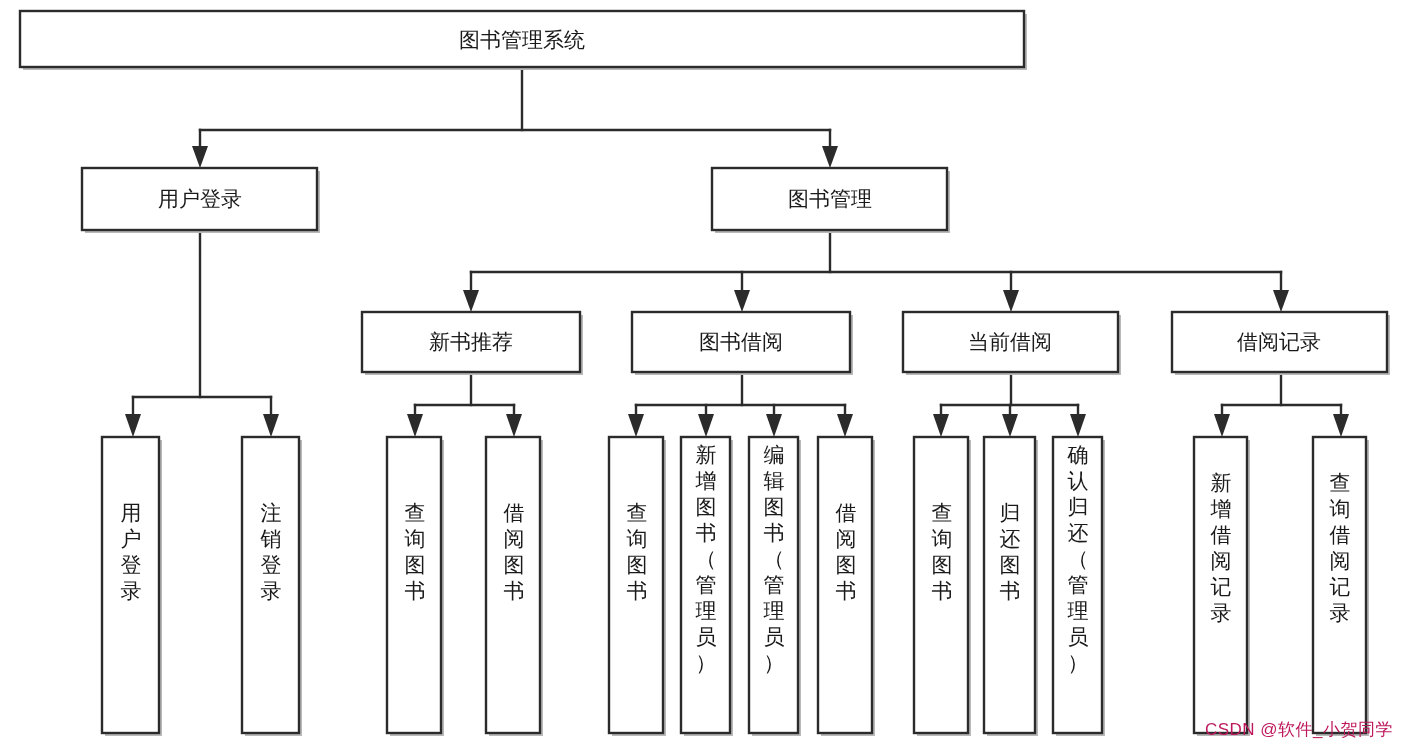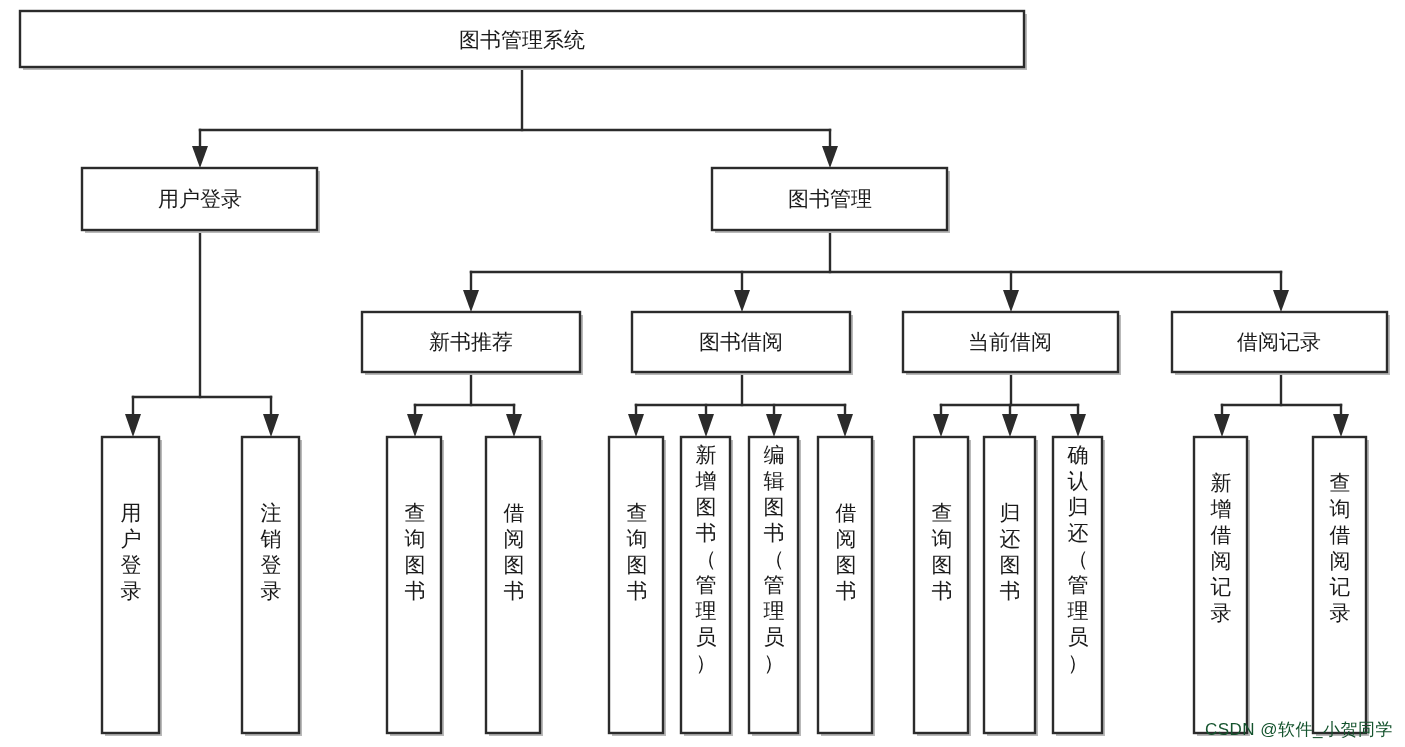--- a/index.html
+++ b/index.html
@@ -54,21 +54,21 @@
     font-size: 21px;
     fill: #1a1a1a;
     text-anchor: middle;
   }
   .watermark {
     position: absolute;
     right: 12px;
     bottom: 6px;
     font-family: "Liberation Sans", "DejaVu Sans", sans-serif;
     font-size: 17px;
-    color: #14532d;
+    color: #be185d;
     letter-spacing: 0.5px;
     white-space: nowrap;
     user-select: none;
   }
 </style>
 </head>
 <body>
 
 <div id="page">
 

